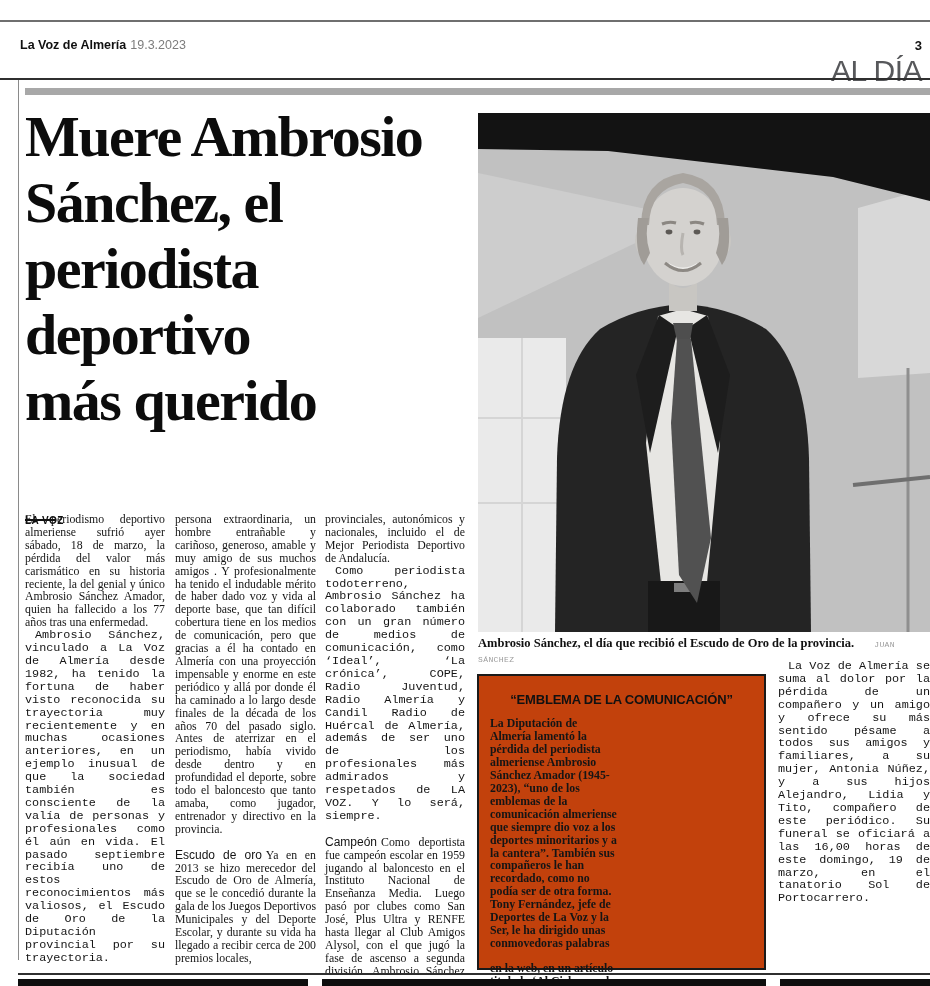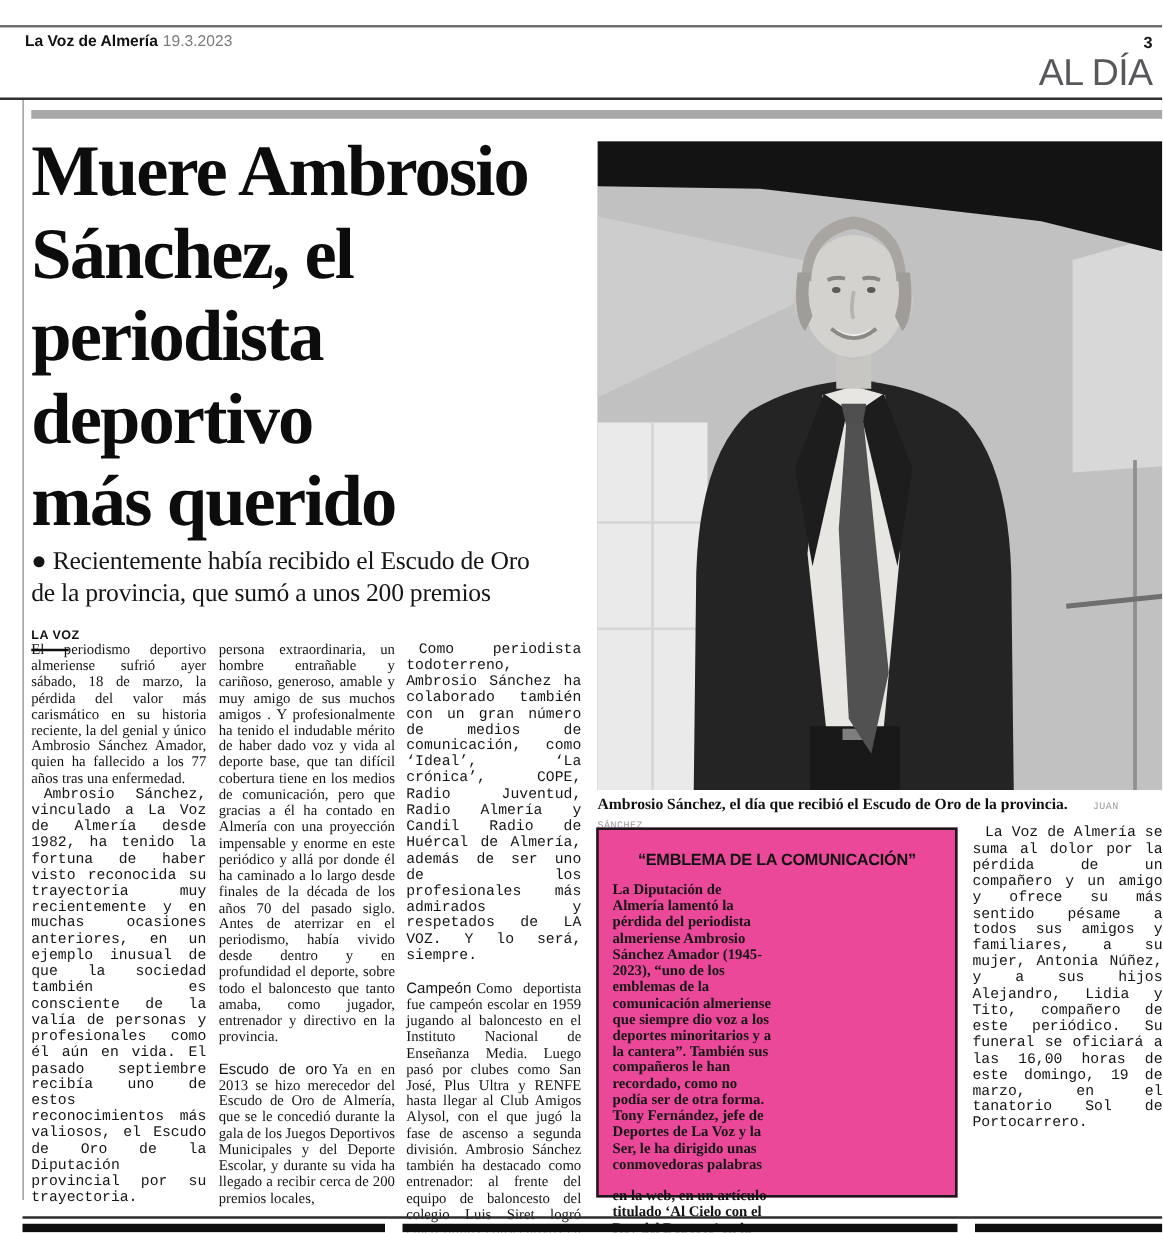--- a/index.html
+++ b/index.html
@@ -1,19 +1,19 @@
 <!DOCTYPE html>
 <html lang="es"><head>
 <meta charset="utf-8">
 <style>
   html,body{margin:0;padding:0;background:#ffffff;}
   #page{position:relative;width:930px;height:986px;background:#fff;overflow:hidden;
         font-family:"Liberation Serif","DejaVu Serif",serif;color:#141414;}
   .abs{position:absolute;}
-  .sans{font-family:"Liberation Sans","DejaVu Sans",sans-serif;}
+  .sans{font-family:"Liberation Sans","DejaVu Sans",sans-serif;margin-top:12px;}
 
   
   .top-rule{left:0;top:20px;width:930px;height:2px;background:#6f6f6f;}
   .masthead-row{left:20px;top:26px;width:902px;height:16px;font-size:12.5px;}
   .masthead{font-weight:bold;color:#111;}
   .m-date{color:#7c7c7c;margin-left:4px;}
   .page-no{position:absolute;right:0;top:0;font-weight:bold;color:#111;font-size:13px;}
   .section-title{right:8px;top:42px;font-size:30px;font-weight:normal;color:#57585b;letter-spacing:-0.5px;}
   .section-rule{left:0;top:78px;width:930px;height:2px;background:#2f2f2f;}
   .left-border{left:18px;top:80px;width:1px;height:880px;background:#8a8a8a;}
@@ -39,21 +39,21 @@
 
   
   .photo{left:478px;top:113px;width:452px;height:519px;background:#c1c1c1;}
   .photo svg{display:block;}
   .caption{left:478px;top:636px;width:452px;font-size:12.5px;font-weight:bold;color:#111;}
   .credit{font-family:Liberation Mono, monospace;font-weight:normal;
           font-size:8px;color:#9b9b9b;letter-spacing:0.4px;margin-left:20px;}
 
   
   .qbox{left:477px;top:662px;width:289px;height:296px;border:2px solid #1a1a1a;box-sizing:border-box;
-        background:#ec4899;}
+        background:#c2410c;}
   .qbox-title{text-align:center;font-weight:bold;font-size:13px;margin:16px 8px 10px 8px;
               color:#111;letter-spacing:-0.2px;}
   .qbox-cols{display:flex;gap:12px;padding:0 11px;flex-direction:column;}
   .qbox-col{width:128px;font-size:11.8px;line-height:12.95px;font-weight:bold;color:#151515;}
 
   
   .bottom-rule{left:18px;top:973px;width:912px;height:2px;background:#2f2f2f;}
   .bbar{top:979px;height:7px;background:#0e0e0e;}
   #bbar1{left:18px;width:290px;} #bbar2{left:322px;width:444px;} #bbar3{left:780px;width:150px;}
 </style>
@@ -72,36 +72,35 @@
   <div class="abs section-title sans">AL DÍA</div>
   <div class="abs section-rule"></div>
   <div class="abs left-border"></div>
   <div class="abs accent-bar" style="background:#a8a8a8;"></div>
 
   <h1 class="abs headline" style="margin:0;">Muere Ambrosio
 Sánchez, el
 periodista
 deportivo
 más querido</h1>
-  <div class="abs subhead">● Recientemente había recibido el Escudo de Oro
-de la provincia, que sumó a unos 200 premios</div>
   <div class="abs byline sans">LA VOZ</div>
   <div class="abs byline-rule"></div>
 
   <div id="col1" class="abs bodycol">
     <p>El periodismo deportivo almeriense sufrió ayer sábado, 18 de marzo, la pérdida del valor más carismático en su historia reciente, la del genial y único Ambrosio Sánchez Amador, quien ha fallecido a los 77 años tras una enfermedad.</p>
     <p class="ind">Ambrosio Sánchez, vinculado a La Voz de Almería desde 1982, ha tenido la fortuna de haber visto reconocida su trayectoria muy recientemente y en muchas ocasiones anteriores, en un ejemplo inusual de que la sociedad también es consciente de la valía de personas y profesionales como él aún en vida. El pasado septiembre recibía uno de estos reconocimientos más valiosos, el Escudo de Oro de la Diputación provincial por su trayectoria.</p>
   </div>
 
   <div id="col2" class="abs bodycol">
     <p>persona extraordinaria, un hombre entrañable y cariñoso, generoso, amable y muy amigo de sus muchos amigos . Y profesionalmente ha tenido el indudable mérito de haber dado voz y vida al deporte base, que tan difícil cobertura tiene en los medios de comunicación, pero que gracias a él ha contado en Almería con una proyección impensable y enorme en este periódico y allá por donde él ha caminado a lo largo desde finales de la década de los años 70 del pasado siglo. Antes de aterrizar en el periodismo, había vivido desde dentro y en profundidad el deporte, sobre todo el baloncesto que tanto amaba, como jugador, entrenador y directivo en la provincia.</p>
     <p class="lead-p"><strong class="lead">Escudo de oro</strong><span>Ya en en 2013 se hizo merecedor del Escudo de Oro de Almería, que se le concedió durante la gala de los Juegos Deportivos Municipales y del Deporte Escolar, y durante su vida ha llegado a recibir cerca de 200 premios locales,</span></p>
   </div>
 
   <div id="col3" class="abs bodycol">
+    <p>provinciales, autonómicos y nacionales, incluido el de Mejor Periodista Deportivo de Andalucía.</p>
     <p class="ind">Como periodista todoterreno, Ambrosio Sánchez ha colaborado también con un gran número de medios de comunicación, como ‘Ideal’, ‘La crónica’, COPE, Radio Juventud, Radio Almería y Candil Radio de Huércal de Almería, además de ser uno de los profesionales más admirados y respetados de LA VOZ. Y lo será, siempre.</p>
     <p class="lead-p"><strong class="lead">Campeón</strong><span>Como deportista fue campeón escolar en 1959 jugando al baloncesto en el Instituto Nacional de Enseñanza Media. Luego pasó por clubes como San José, Plus Ultra y RENFE hasta llegar al Club Amigos Alysol, con el que jugó la fase de ascenso a segunda división. Ambrosio Sánchez también ha destacado como entrenador: al frente del equipo de baloncesto del colegio Luis Siret logró cinco títulos consecutivos en diferentes categorías.Y como directivo de la Federación Almerien-</span></p>
   </div>
 
   <div id="col4" class="abs bodycol">
     <p class="ind">La Voz de Almería se suma al dolor por la pérdida de un compañero y un amigo y ofrece su más sentido pésame a todos sus amigos y familiares, a su mujer, Antonia Núñez, y a sus hijos Alejandro, Lidia y Tito, compañero de este periódico. Su funeral se oficiará a las 16,00 horas de este domingo, 19 de marzo, en el tanatorio Sol de Portocarrero.</p>
   </div>
 
   <div class="abs photo">
     <svg width="452" height="519" viewBox="0 0 452 519">

